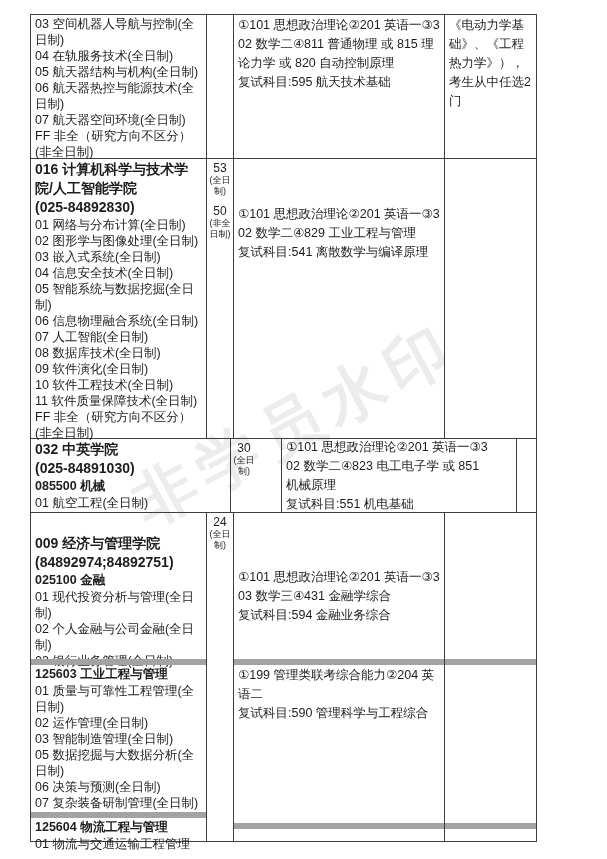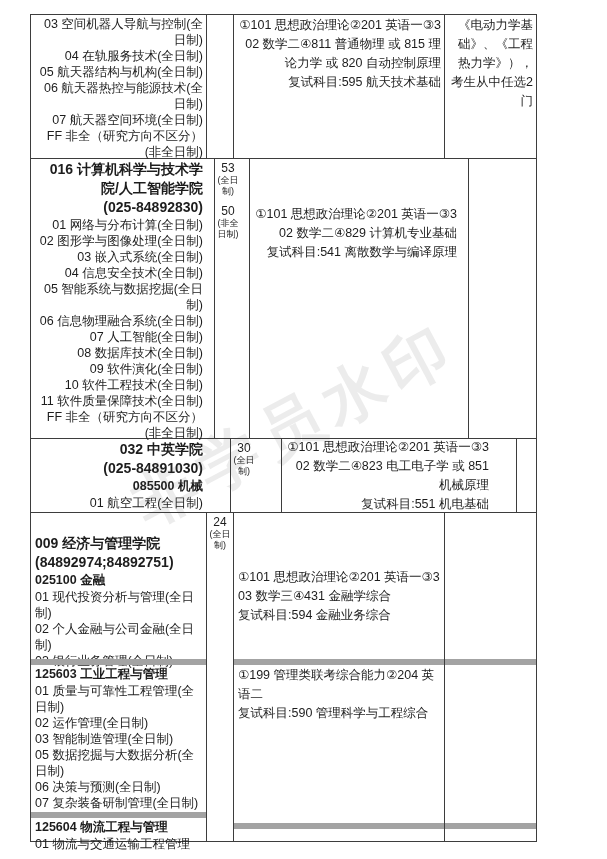--- a/index.html
+++ b/index.html
@@ -15,27 +15,27 @@
     color:rgba(70,70,70,0.10); white-space:nowrap;
     transform:rotate(-28deg); transform-origin:0 50%;
     pointer-events:none;
   }
   .tbl {
     position:absolute; left:30px; top:14px; width:507px; z-index:1;
     border:1px solid #3d3d3d;
   }
   .band { display:flex; }
   .band + .band { border-top:1px solid #3d3d3d; }
-  .cell { padding:1px 3px 1px 4px;text-align:right; }
+  .cell { padding:1px 3px 1px 4px; }
   .cell + .cell, .stack + .cell, .cell + .stack, .stack + .stack { border-left:1px solid #3d3d3d; }
   .c1 { width:175px; }
   .c2 { width:27px; padding:2px 1px; text-align:center; }
   .c3 { width:211px; }
   .c4 { flex:1; }
-  .h143 { height:143px; } .h280 { height:280px;gap:8px; } .h74 { height:74px;gap:24px; } .h329 { height:329px; }
+  .h143 { height:143px; } .h280 { height:280px; } .h74 { height:74px;gap:24px; } .h329 { height:329px; }
   .line  { font-size:12.5px; line-height:16px; word-break:break-all; }
   .college { font-size:14px;  line-height:19px; font-weight:700; word-break:break-all; }
   .major   { font-size:12.5px; line-height:17px; font-weight:700; word-break:break-all; }
   .exam  { font-size:12.5px; line-height:19px; word-break:break-all; }
   .note  { font-size:12.5px; line-height:19px; word-break:break-all; }
   .quota-num  { font-size:12px; line-height:14px; }
   .quota-kind { font-size:9px;  line-height:11px; word-break:break-all; }
   .qgap { margin-top:7px; }
   .pt46 { padding-top:46px; }
   .pt6  { padding-top:6px; }
@@ -88,21 +88,21 @@
       <div class="line">11 软件质量保障技术(全日制)</div>
       <div class="line">FF 非全（研究方向不区分）(非全日制)</div>
     </div>
     <div class="cell c2">
       <div class="quota-num">53</div>
       <div class="quota-kind">(全日制)</div>
       <div class="quota-num qgap">50</div>
       <div class="quota-kind">(非全日制)</div>
     </div>
     <div class="cell c3 pt46">
-      <div class="exam">①101 思想政治理论②201 英语一③302 数学二④829 计算机专业基础</div>
+      <div class="exam">①101 思想政治理论②201 英语一③302 数学二④829 工业工程与管理</div>
       <div class="exam">复试科目:541 离散数学与编译原理</div>
     </div>
     <div class="cell c4"></div>
   </div>
 
   <div class="band h74">
     <div class="cell c1">
       <div class="college">032 中英学院</div>
       <div class="college">(025-84891030)</div>
       <div class="major">085500 机械</div>

